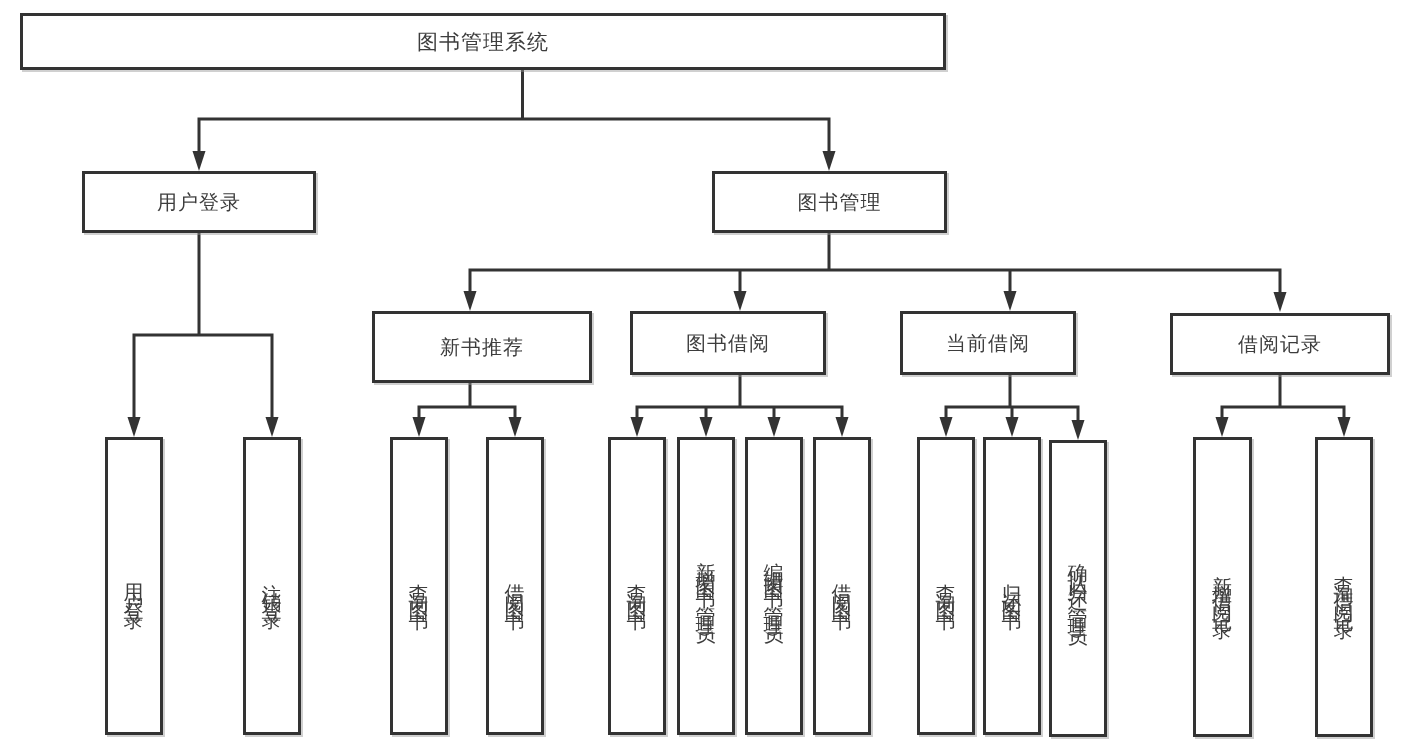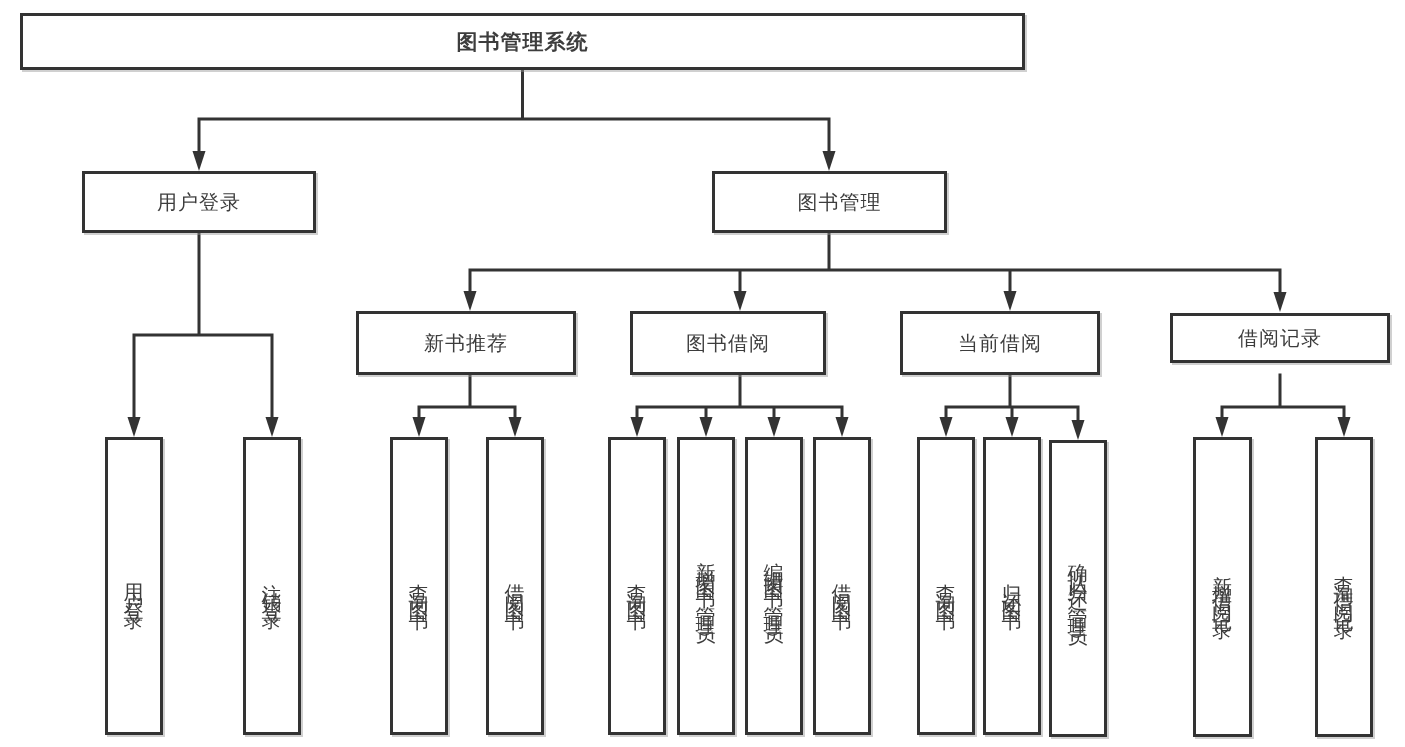--- a/index.html
+++ b/index.html
@@ -78,41 +78,41 @@
       <polygon points="774,437 767.5,417 780.5,417"></polygon>
       <polygon points="842,437 835.5,417 848.5,417"></polygon>
       <polygon points="946,437 939.5,417 952.5,417"></polygon>
       <polygon points="1012,437 1005.5,417 1018.5,417"></polygon>
       <polygon points="1078,440 1071.5,420 1084.5,420"></polygon>
       <polygon points="1222,437 1215.5,417 1228.5,417"></polygon>
       <polygon points="1344,437 1337.5,417 1350.5,417"></polygon>
     </g>
   </svg>
 
-  <div class="box hbox root" style="left:20px; top:13px; width:1005px; height:57px;font-weight:bold;">
+  <div class="box hbox root" style="left:20px; top:13px; width:926px; height:57px;">
     <span>图书管理系统</span>
   </div>
 
   <div class="box hbox" style="left:82px; top:171px; width:234px; height:62px;">
     <span>用户登录</span>
   </div>
   <div class="box hbox" style="left:712px; top:171px; width:235px; height:62px;padding-left:20px;">
     <span>图书管理</span>
   </div>
 
-  <div class="box hbox" style="left:356px; top:311px; width:220px; height:64px;">
+  <div class="box hbox" style="left:372px; top:311px; width:220px; height:72px;">
     <span>新书推荐</span>
   </div>
   <div class="box hbox" style="left:630px; top:311px; width:196px; height:64px;">
     <span>图书借阅</span>
   </div>
-  <div class="box hbox" style="left:900px; top:311px; width:200px; height:64px;text-align:right;">
+  <div class="box hbox" style="left:900px; top:311px; width:176px; height:64px;text-align:right;">
     <span>当前借阅</span>
   </div>
-  <div class="box hbox" style="left:1170px; top:313px; width:220px; height:50px;">
+  <div class="box hbox" style="left:1170px; top:313px; width:220px; height:62px;">
     <span>借阅记录</span>
   </div>
 
   <div class="box vbox" style="left:105px; top:437px; width:58px; height:298px;">
     <span>用户登录</span>
   </div>
   <div class="box vbox" style="left:243px; top:437px; width:58px; height:298px;">
     <span>注销登录</span>
   </div>
 

